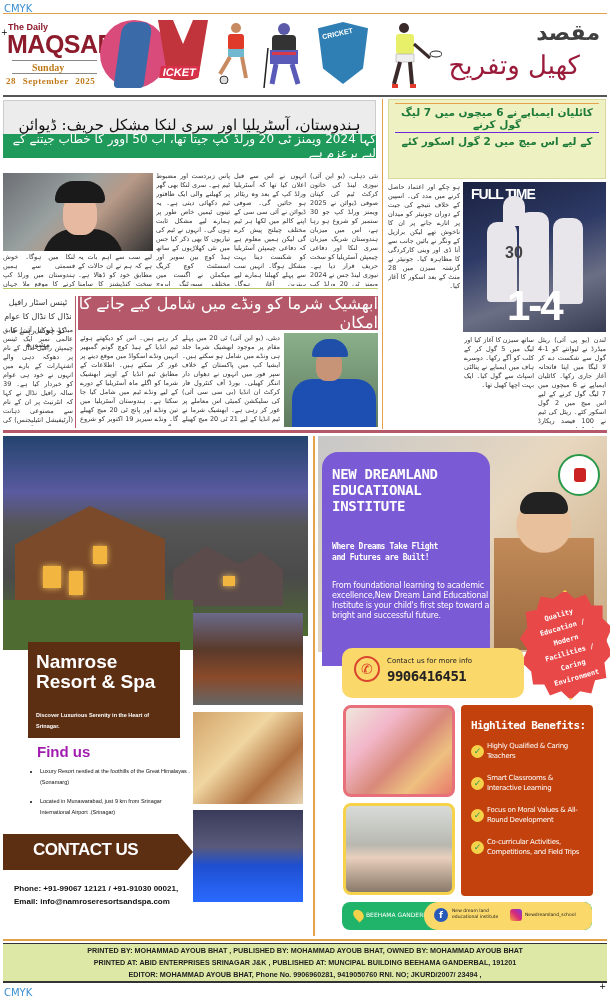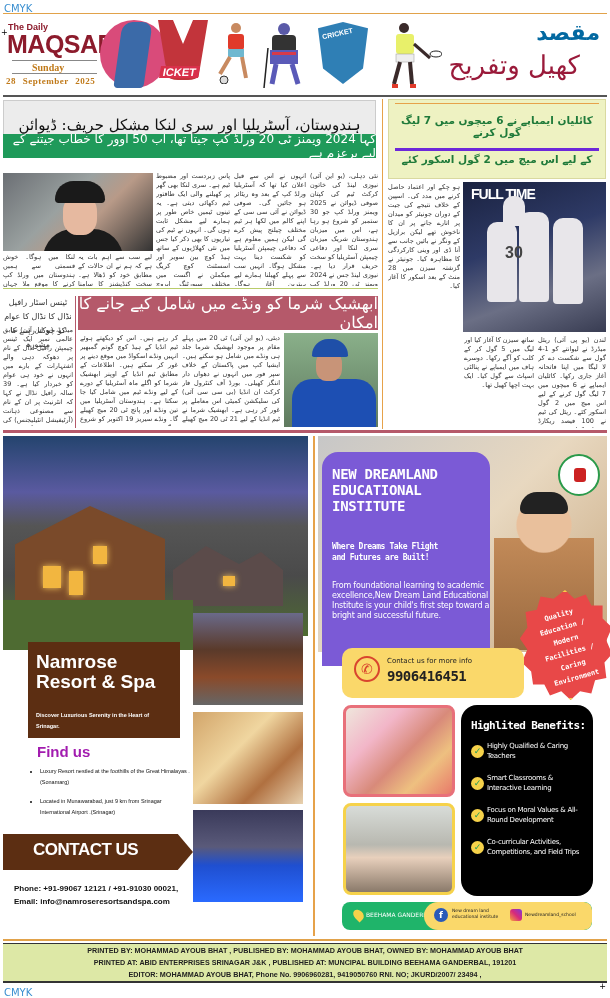--- a/index.html
+++ b/index.html
@@ -15,30 +15,30 @@
 .date{left:6px;top:76px;font:bold 9px "Liberation Serif",serif;color:#c07a1a;letter-spacing:.5px;word-spacing:4px}
 .ball{left:100px;top:20px;width:68px;height:68px;border-radius:50%;background:#d94b7a}
 .batsman{left:118px;top:22px;width:30px;height:66px;background:#3b6aa8;border-radius:10px 10px 4px 4px;transform:skewX(-8deg)}
 .trophy{left:158px;top:20px;width:50px;height:60px;background:#c2343b;border-radius:0 0 20px 20px;clip-path:polygon(0 0,30% 0,50% 40%,70% 0,100% 0,80% 100%,20% 100%)}
 .ckt{left:160px;top:66px;font:bold 11px "Liberation Sans",sans-serif;color:#fff;background:#d9304a;padding:0 3px;transform:skewX(-10deg)}
 .p-foot{left:216px;top:22px;width:36px;height:62px}
 .p-hockey{left:262px;top:22px;width:42px;height:66px}
 .shield{left:318px;top:22px;width:50px;height:62px;background:#2f7fb5;clip-path:polygon(0 10%,50% 0,100% 10%,90% 75%,50% 100%,10% 75%);}
 .shield-lbl{left:322px;top:30px;font:bold 7px "Liberation Sans",sans-serif;color:#fff;transform:rotate(-12deg)}
 .p-tennis{left:382px;top:22px;width:60px;height:66px}
-.urdu-logo-r{right:10px;top:20px;font:bold 22px "DejaVu Sans",sans-serif;color:#0369a1;direction:rtl}
+.urdu-logo-r{right:10px;top:20px;font:bold 22px "DejaVu Sans",sans-serif;color:#404040;direction:rtl}
 .urdu-logo-s{right:30px;top:50px;font:26px "DejaVu Serif",serif;color:#9a1a3a;direction:rtl}
 .hr1{left:3px;right:3px;top:95px;height:2px;background:#555}
 
 .rtl{direction:rtl;text-align:right}
 .hd-grey{left:3px;top:100px;width:373px;height:50px;background:#ececec;border:1px solid #ccc;display:flex;align-items:center;justify-content:center;font:15px "DejaVu Serif",serif;color:#111}
 .hd-green{left:3px;top:134px;width:373px;height:24px;background:#1f9a5a;display:flex;align-items:center;justify-content:center;color:#fff;font:12px "DejaVu Sans",sans-serif}
 .hd-yel{left:388px;top:99px;width:218px;height:80px;background:#eef2c2;border:1px solid #d9d9a0}
 .hd-yel .a{font:19px "DejaVu Serif",serif;text-align:center;margin-top:3px;color:#222}
-.hd-yel .b{font:bold 10.5px "DejaVu Sans",sans-serif;text-align:center;color:#1f7a3a;border-top:1px solid #e6a24a;border-bottom:3px solid #6d28d9;margin:3px 6px 0;padding:10px 0}
+.hd-yel .b{font:bold 10.5px "DejaVu Sans",sans-serif;text-align:center;color:#1f7a3a;border-top:1px solid #e6a24a;border-bottom:1px solid #6d28d9;margin:3px 6px 0;padding:2px 0}
 .hd-yel .c{font:bold 10.5px "DejaVu Sans",sans-serif;text-align:center;color:#1f7a3a;margin-top:2px}
 .vdiv{left:382px;top:99px;width:1px;height:330px;background:#e6a24a}
 .col{font:6.5px/9px "DejaVu Sans",sans-serif;color:#333;direction:rtl;text-align:justify;overflow:hidden}
 .photo-woman{left:3px;top:173px;width:150px;height:78px;background:linear-gradient(135deg,#6b6f74 0%,#9aa1a0 40%,#b89a88 60%,#333 100%);overflow:hidden}
 .photo-woman .cap{position:absolute;left:52px;top:8px;width:50px;height:22px;background:#1a1a1a;border-radius:20px 20px 4px 4px}
 .photo-woman .face{position:absolute;left:60px;top:22px;width:34px;height:40px;background:#e6b9a0;border-radius:40%}
 .photo-woman .body{position:absolute;left:40px;top:56px;width:80px;height:30px;background:#1b1b1b;border-radius:30px 30px 0 0}
 .hr-green{left:3px;top:288px;width:375px;height:1px;background:#b9cc6a}
 .hd-pink{left:78px;top:296px;width:300px;height:34px;background:#b5596a;color:#fff;display:flex;align-items:center;justify-content:center;font:16px "DejaVu Serif",serif}
 .side-head{left:3px;top:296px;width:70px;font:8px/14px "DejaVu Serif",serif;color:#333;text-align:center;direction:rtl}
@@ -80,21 +80,21 @@
 .s-kid{left:494px;top:490px;width:100px;height:160px;background:radial-gradient(circle at 50% 22%,#e9c09c 0 20%,transparent 21%),linear-gradient(180deg,transparent 30%,#c28a58 30%,#9a6a40 100%)}
 .s-kid i{position:absolute;left:26px;top:2px;width:48px;height:22px;background:#222;border-radius:20px 20px 6px 6px}
 .badge{left:518px;top:590px;width:94px;height:110px;background:#e84848;clip-path:polygon(50% 0,60% 8%,72% 4%,78% 14%,90% 14%,90% 26%,100% 34%,94% 46%,100% 58%,92% 66%,94% 80%,82% 82%,78% 94%,66% 92%,56% 100%,46% 92%,34% 96%,28% 86%,16% 86%,14% 74%,4% 66%,10% 54%,2% 44%,10% 34%,8% 20%,20% 18%,24% 6%,38% 8%);border:2px solid #f6d24a}
 .badge-t{left:536px;top:608px;width:64px;font:bold 7px/13px "DejaVu Sans Mono",monospace;color:#fff;text-align:center;transform:rotate(-16deg)}
 .s-contact{left:342px;top:648px;width:182px;height:50px;background:#fad86a;border-radius:10px}
 .phone-ring{position:absolute;left:12px;top:8px;width:26px;height:26px;border:2px solid #d9452e;border-radius:50%;color:#d9452e;font:14px/22px "DejaVu Sans",sans-serif;text-align:center}
 .s-ct1{position:absolute;left:45px;top:9px;font:7px "DejaVu Sans",sans-serif;color:#222}
 .s-ct2{position:absolute;left:45px;top:20px;font:bold 14px "DejaVu Sans Mono",monospace;color:#222;letter-spacing:-.5px}
 .s-img1{left:343px;top:705px;width:112px;height:92px;border:3px solid #e8707a;border-radius:8px;background:linear-gradient(135deg,#efe6dc 0%,#f2b6c8 30%,#d88a7a 55%,#eec080 75%,#e87a6a 100%)}
 .s-img2{left:343px;top:803px;width:112px;height:92px;border:3px solid #f6d24a;border-radius:8px;background:linear-gradient(180deg,#d8dcd8 0%,#b8b8b0 45%,#e8d0bc 60%,#8a7a6a 100%)}
-.s-ben{left:461px;top:705px;width:132px;height:191px;background:#000000;border-radius:16px;padding:14px 6px 0 10px;color:#fff}
+.s-ben{left:461px;top:705px;width:132px;height:191px;background:#c2410c;border-radius:4px;padding:14px 6px 0 10px;color:#fff}
 .s-ben h4{font:bold 11px "DejaVu Sans Mono",monospace;letter-spacing:-.6px;margin-bottom:9px}
 .s-ben .it{display:flex;align-items:center;margin-bottom:12px}
 .s-ben .ck{flex:0 0 13px;height:13px;border-radius:50%;background:#f6d24a;color:#1f9a5a;font:bold 9px/13px "DejaVu Sans",sans-serif;text-align:center;margin-right:3px}
 .s-ben .tx{font:7px/10px "DejaVu Sans",sans-serif;letter-spacing:-.3px}
 .s-foot{left:342px;top:902px;width:250px;height:28px;background:#1fb46a;border-radius:8px;overflow:hidden}
 .s-foot .yel{position:absolute;left:82px;top:0;right:0;bottom:0;background:#fad86a;border-radius:14px 8px 8px 14px}
 .pin{position:absolute;left:12px;top:7px;width:9px;height:12px;background:#f6d24a;border-radius:50% 50% 50% 0;transform:rotate(-45deg)}
 .s-loc{position:absolute;left:24px;top:9px;font:6px "DejaVu Sans",sans-serif;color:#fff}
 .fb{position:absolute;left:92px;top:6px;width:14px;height:14px;border-radius:50%;background:#2a5ab8;color:#fff;font:bold 9px/14px "DejaVu Sans",sans-serif;text-align:center}
 .fbt{position:absolute;left:110px;top:6px;width:50px;font:4.5px/6px "DejaVu Sans",sans-serif;color:#222}
@@ -189,20 +189,21 @@
   <div class="c rtl">کے لیے اس میچ میں 2 گول اسکور کئے</div>
 </div>
 <div class="abs col" style="left:388px;top:183px;width:72px;height:244px">ہو چکے اور اعتماد حاصل کرنے میں مدد کی۔ اسپین کے خلاف نتیجے کی جیت کے دوران جونیئر کو میدان پر اتارے جانے پر ان کا ناخوش تھے لیکن برازیل کے ونگر نے بائیں جانب سے آنا ڈی اور وینی کارکردگی کا مظاہرہ کیا۔ جونیئر نے گزشتہ سیزن میں 28 منٹ کے بعد اسکور کا آغاز کیا۔</div>
 <div class="abs photo-rm">
   <div class="full">FULL TIME</div>
   <div class="pl" style="left:24px;top:40px;width:30px;height:80px"></div>
   <div class="pl" style="left:56px;top:30px;width:30px;height:90px"></div>
   <div class="pl" style="left:90px;top:36px;width:30px;height:86px"></div>
   <div class="pl" style="left:40px;top:14px;width:22px;height:30px"></div>
   <div class="num">30</div>
+  <div class="score">1-4</div>
 </div>
 <div class="abs col" style="left:464px;top:336px;width:70px;height:92px">ساتھ سیزن کا آغاز کیا اور لیگ میں 5 گول کر کے کلب کو آگے رکھا۔ دوسرے ہاف میں ایمباپے نے پنالٹی اسپاٹ سے گول کیا۔ ایک بہت اچھا کھیل تھا۔</div>
 <div class="abs col" style="left:538px;top:336px;width:68px;height:92px">لندن (یو پی آئی) ریئل میڈرڈ نے لیوانتے کو 1-4 گول سے شکست دے کر لا لیگا میں اپنا فاتحانہ آغاز جاری رکھا۔ کائلیان ایمباپے نے 6 میچوں میں 7 لیگ گول کرنے کے لیے اس میچ میں 2 گول اسکور کئے۔ ریئل کی ٹیم نے 100 فیصد ریکارڈ برقرار رکھا۔</div>
 
 <div class="abs hr2"></div>
 
 <div class="abs r-main">
   <div class="house1"></div>
   <div class="win" style="left:40px;top:130px;width:18px;height:22px"></div>
   <div class="win" style="left:90px;top:110px;width:14px;height:18px"></div>

